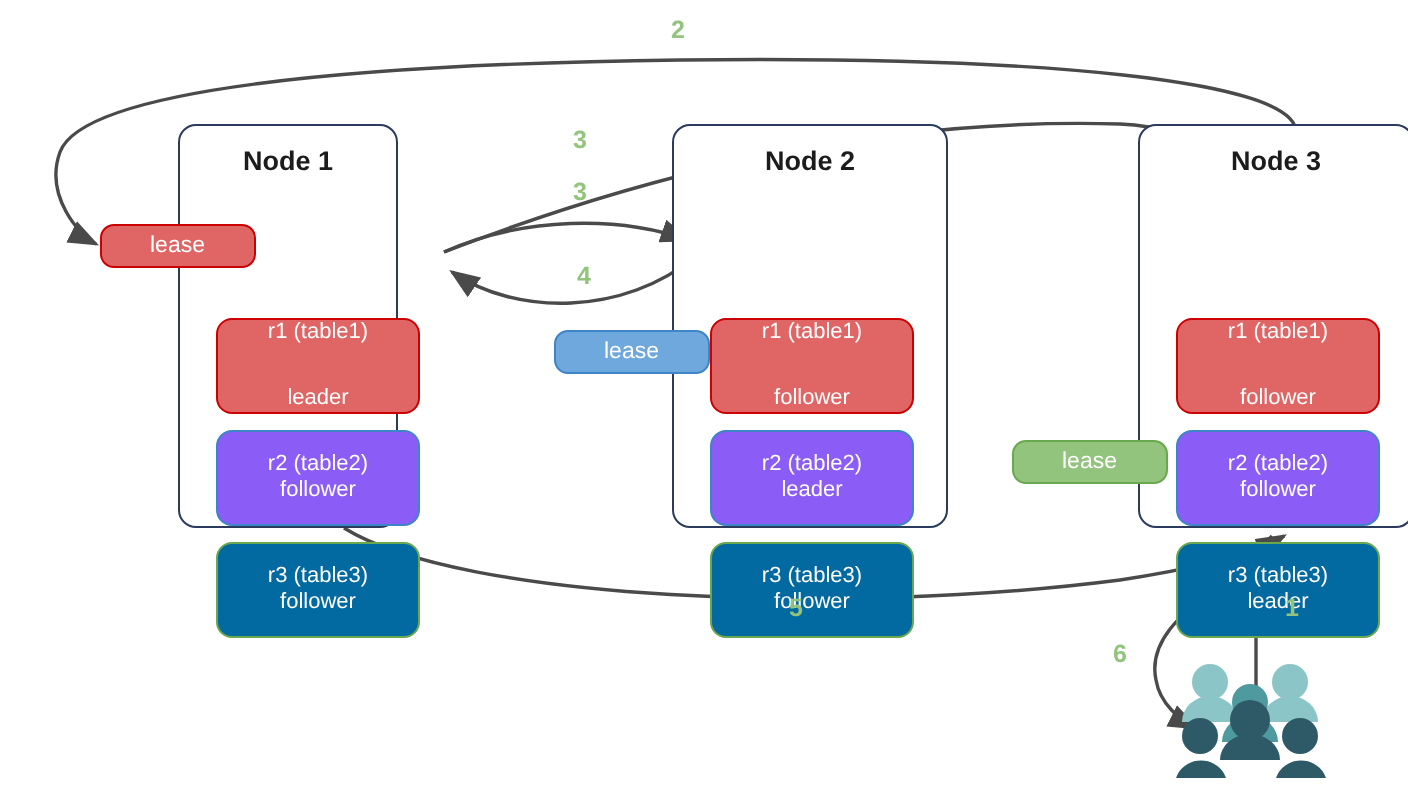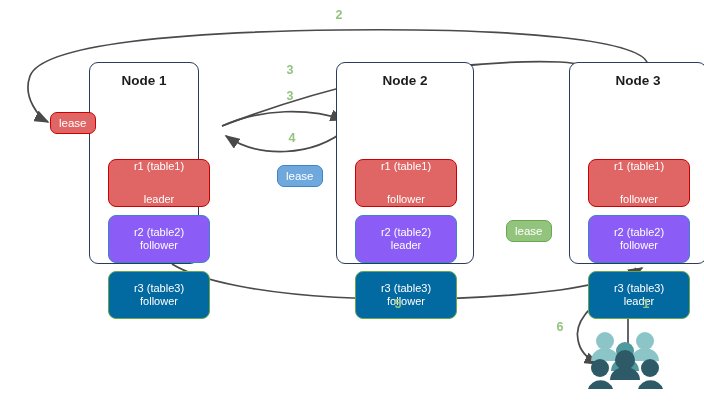--- a/index.html
+++ b/index.html
@@ -51,21 +51,21 @@
 
   .lease{
     position:absolute;
     border-radius:7px;
     box-sizing:border-box;
     display:flex;
     align-items:center;
     justify-content:center;
     color:#ffffff;
     font-size:11.5px;
-    padding:4px 8px;
+    padding:4px 24px;
   }
   .lease-red{background:#e06666;border:1.4px solid #cc0000;}
   .lease-blue{background:#6fa8dc;border:1.4px solid #3d85c6;}
   .lease-green{background:#93c47d;border:1.4px solid #6aa84f;}
 
   .step-label{
     position:absolute;
     color:#93c47d;
     font-size:12.5px;
     font-weight:bold;

